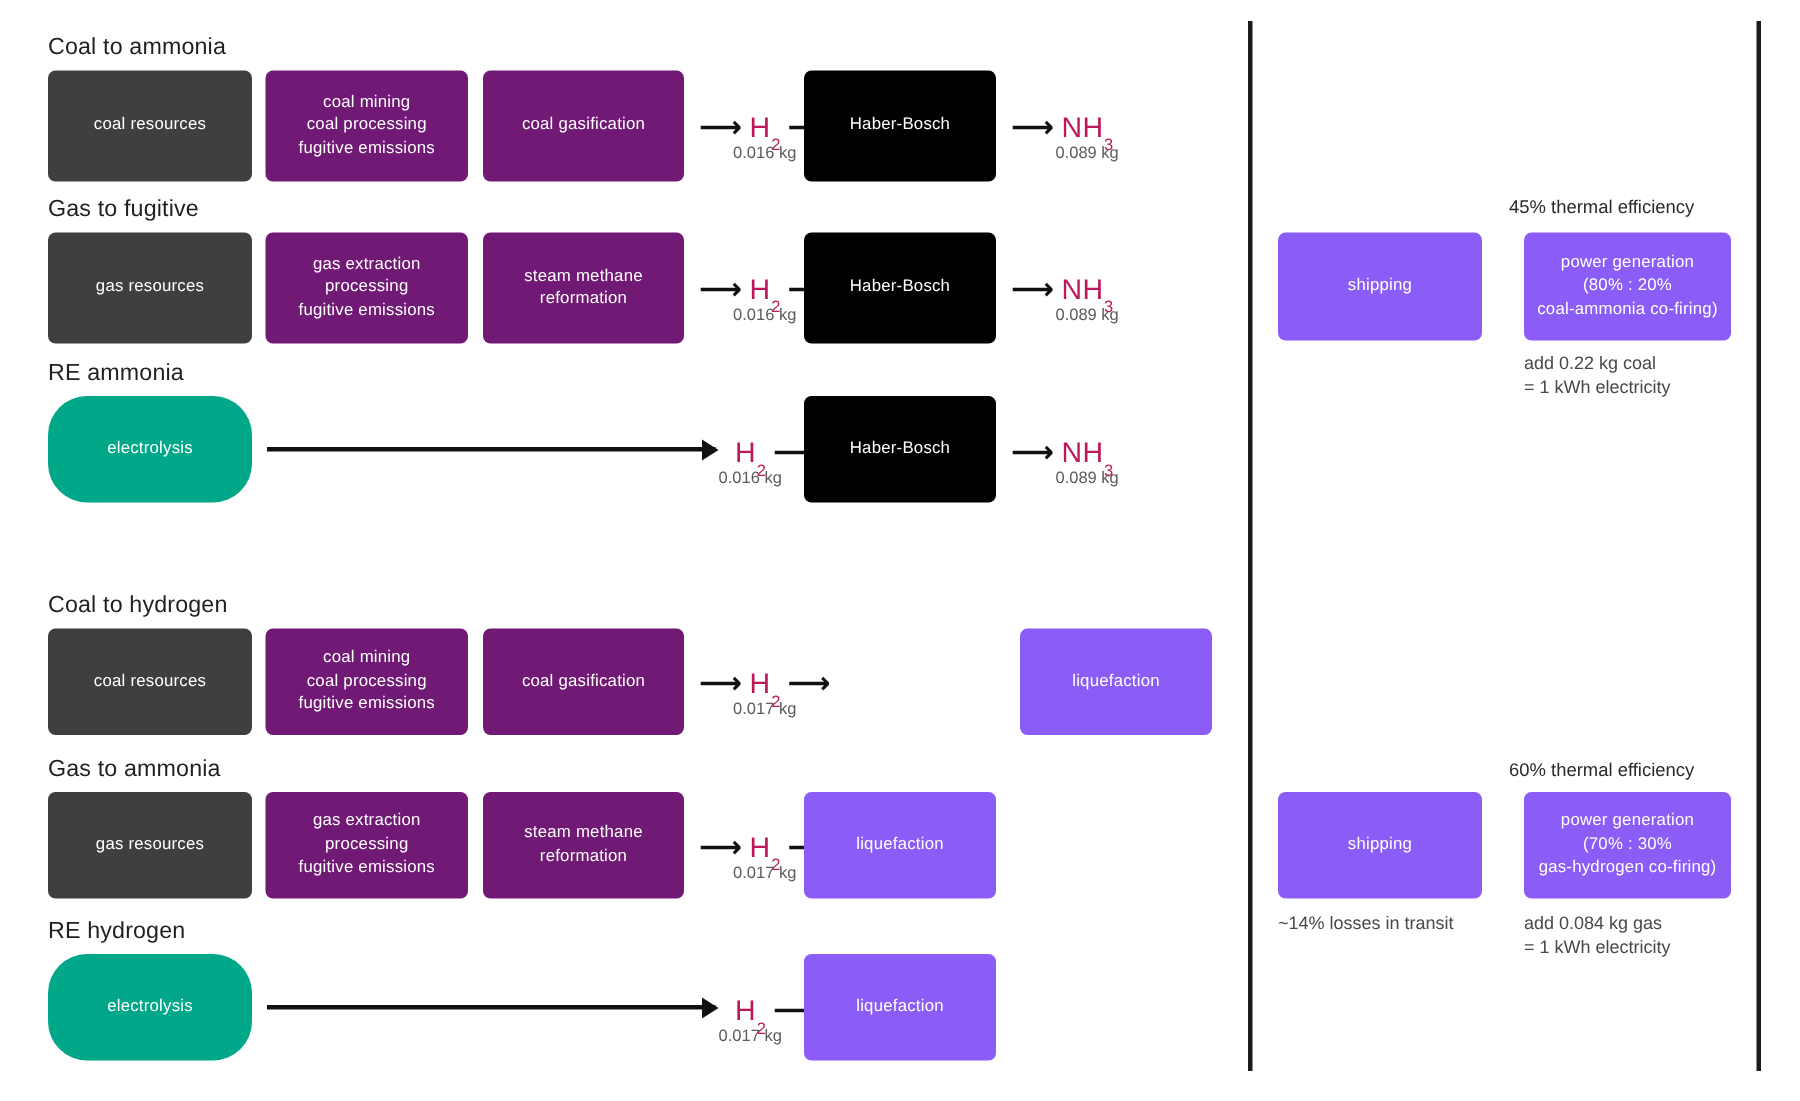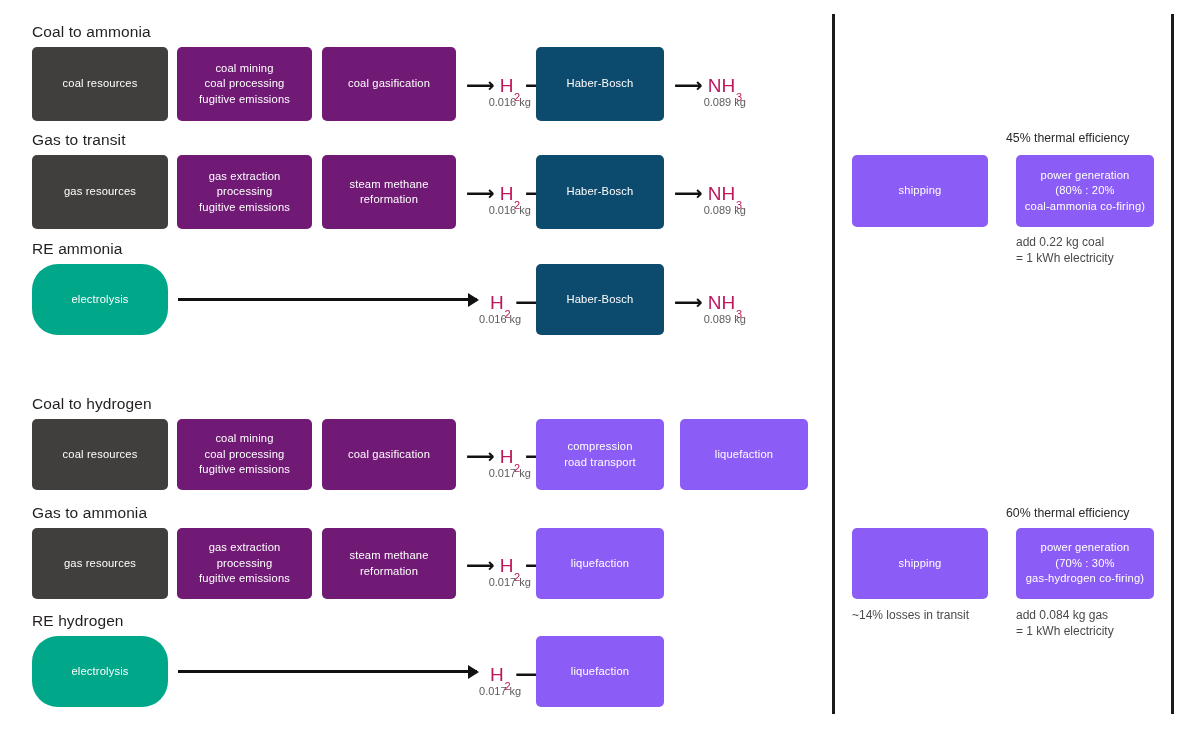--- a/index.html
+++ b/index.html
@@ -31,21 +31,21 @@
     color:#ffffff;
     font-size:11.2px;
     line-height:15.5px;
     letter-spacing:0.15px;
     box-sizing:border-box;
     padding:2px 6px;
   }
   .box span{display:block;}
   .box.dark{background:#403f3e;}
   .box.blue{background:#701a75;}
-  .box.orange{background:#0c4a6e;}
+  .box.orange{background:#000000;}
   .box.teal{background:#00a789;border-radius:26px;}
   .box.gray{background:#8b5cf6;}
 
   
   .flowgroup{
     position:absolute;
     display:flex;
     align-items:center;
     gap:5px;
     white-space:nowrap;
@@ -164,21 +164,21 @@
   </div>
 
   <div class="flowgroup" style="left:674px;top:76px;">
     <span class="arrow">⟶</span>
     <span class="mol">
       <span class="formula"><span>NH</span><sub>3</sub></span>
       <span class="mass">0.089 kg</span>
     </span>
   </div>
 
-  <div class="row-title" style="left:32px;top:131px;">Gas to transit</div>
+  <div class="row-title" style="left:32px;top:131px;">Gas to fugitive</div>
 
   <div class="box dark" style="left:32px;top:155px;width:136px;height:74px;">
     <span>gas resources</span>
   </div>
 
   <div class="box blue" style="left:177px;top:155px;width:135px;height:74px;">
     <div>
       <span>gas extraction</span>
       <span>processing</span>
       <span>fugitive emissions</span>
@@ -261,26 +261,20 @@
 
   <div class="flowgroup" style="left:466px;top:447px;">
     <span class="arrow">⟶</span>
     <span class="mol">
       <span class="formula"><span>H</span><sub>2</sub></span>
       <span class="mass">0.017 kg</span>
     </span>
     <span class="arrow">⟶</span>
   </div>
 
-  <div class="box gray" style="left:536px;top:419px;width:128px;height:71px;">
-    <div>
-      <span>compression</span>
-      <span>road transport</span>
-    </div>
-  </div>
 
   <div class="box gray" style="left:680px;top:419px;width:128px;height:71px;">
     <span>liquefaction</span>
   </div>
 
   <div class="row-title" style="left:32px;top:504px;">Gas to ammonia</div>
 
   <div class="box dark" style="left:32px;top:528px;width:136px;height:71px;">
     <span>gas resources</span>
   </div>

